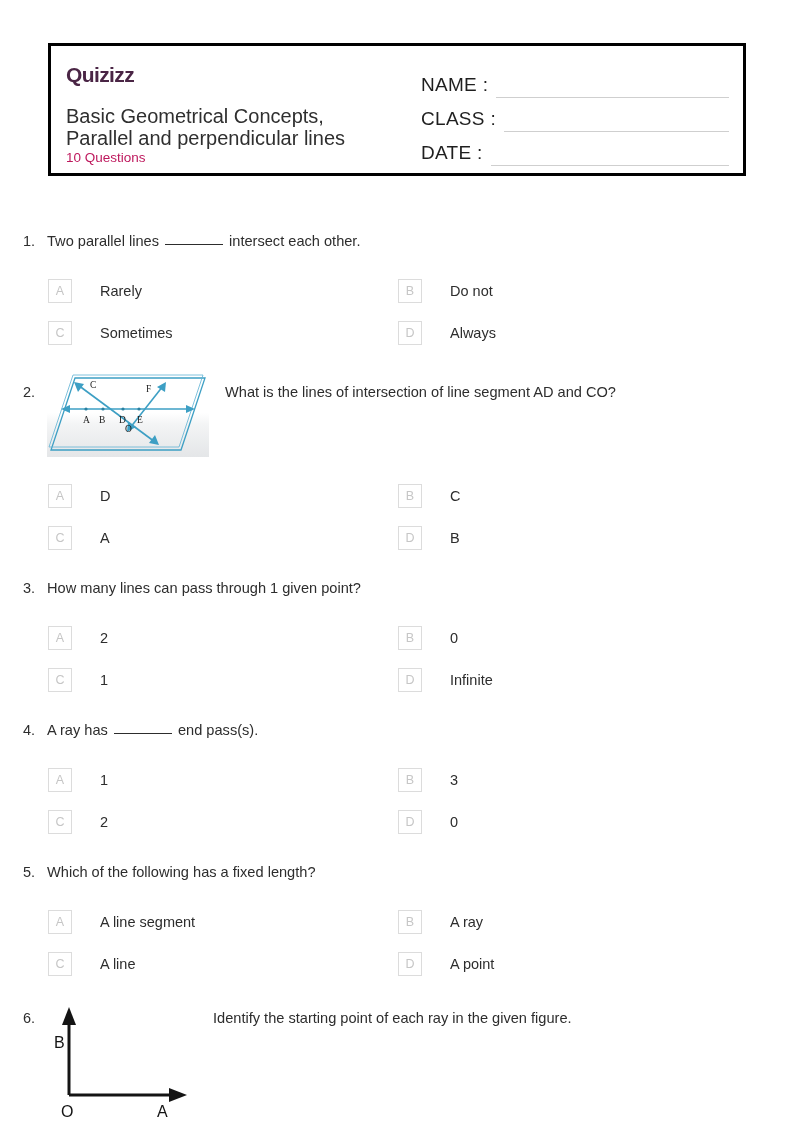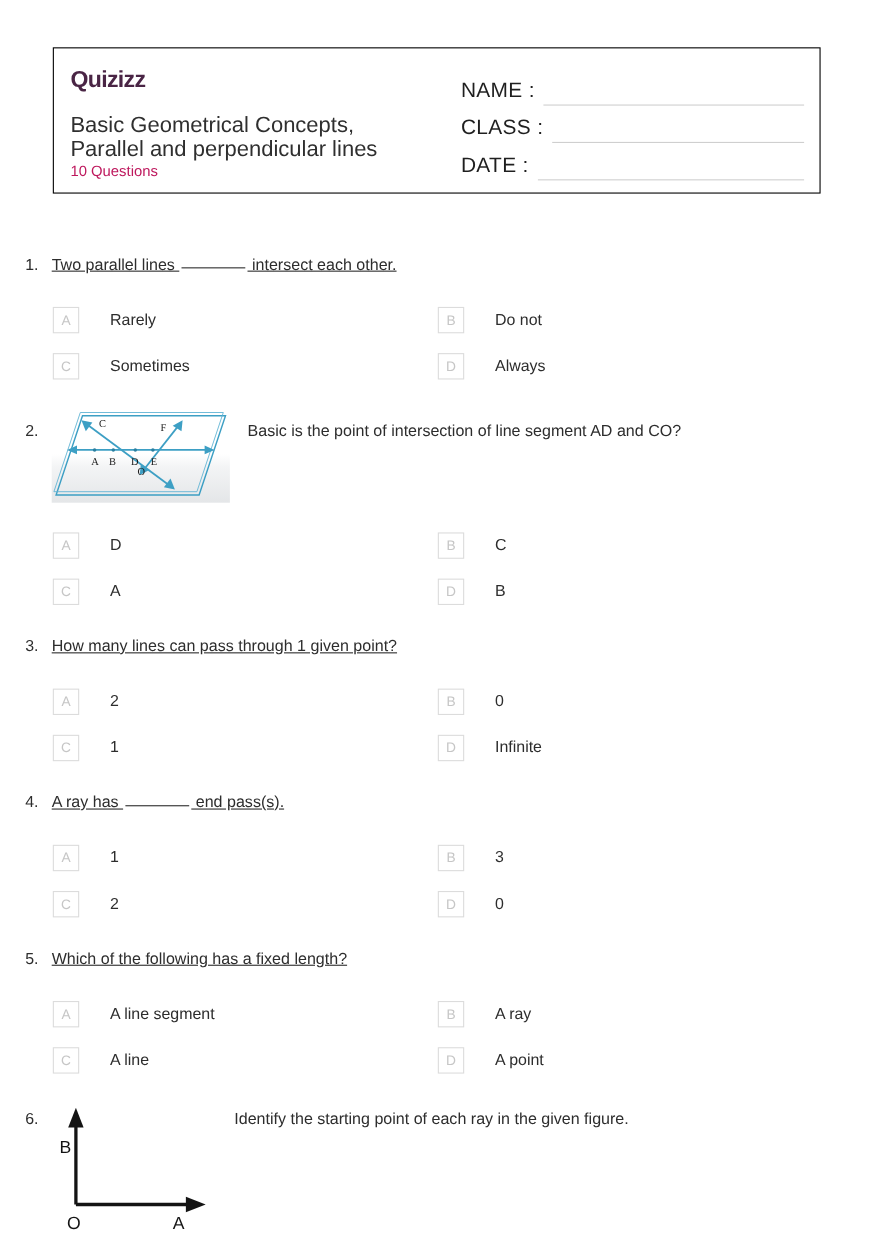--- a/index.html
+++ b/index.html
@@ -16,21 +16,21 @@
     width: 794px; height: 1123px;
     overflow: hidden;
     background: #fff;
   }
 
   
   .header-card {
     position: absolute;
     left: 48px; top: 43px;
     width: 698px; height: 133px;
-    border: 1px solid #000000;
+    border: 3px solid #000000;
     background: #fff;
     display: flex;
   }
   .header-left {
     width: 366px;
     padding: 18px 0 0 15px;
   }
   .logo {
     font-size: 21px;
     font-weight: 700;
@@ -94,21 +94,20 @@
     color: #2d2d2d;
     line-height: 22px;
     flex: 0 0 47px;
   }
   .qtext {
     font-size: 14.6px;
     line-height: 22px;
     color: #2d2d2d;
     flex: 1;
     padding-right: 27px;
-    text-decoration: underline;
   }
   .qtext .blank {
     display: inline-block;
     border-bottom: 1.4px solid #2d2d2d;
     width: 58px;
     vertical-align: 1px;
     margin: 0 2px;
   }
   .qbody-with-figure {
     display: flex;
@@ -253,21 +252,21 @@
               <text x="43" y="16" font-family="Liberation Serif, serif" font-size="9.5" fill="#1c1c1c">C</text>
               <text x="99" y="20" font-family="Liberation Serif, serif" font-size="9.5" fill="#1c1c1c">F</text>
               <text x="36" y="51" font-family="Liberation Serif, serif" font-size="9.5" fill="#1c1c1c">A</text>
               <text x="52" y="51" font-family="Liberation Serif, serif" font-size="9.5" fill="#1c1c1c">B</text>
               <text x="72" y="51" font-family="Liberation Serif, serif" font-size="9.5" fill="#1c1c1c">D</text>
               <text x="90" y="51" font-family="Liberation Serif, serif" font-size="9.5" fill="#1c1c1c">E</text>
               <text x="78" y="60" font-family="Liberation Serif, serif" font-size="9.5" fill="#1c1c1c">O</text>
             </svg>
           </div>
         </div>
-        <div class="qtext-beside" style="padding-top:9px;">Basic is the point of intersection of line segment AD and CO?</div>
+        <div class="qtext-beside" style="padding-top:9px;">What is the lines of intersection of line segment AD and CO?</div>
       </div>
       <div class="options">
         <div class="option">
           <span class="opt-box">A</span>
           <span class="opt-text">D</span>
         </div>
         <div class="option">
           <span class="opt-box">B</span>
           <span class="opt-text">C</span>
         </div>

